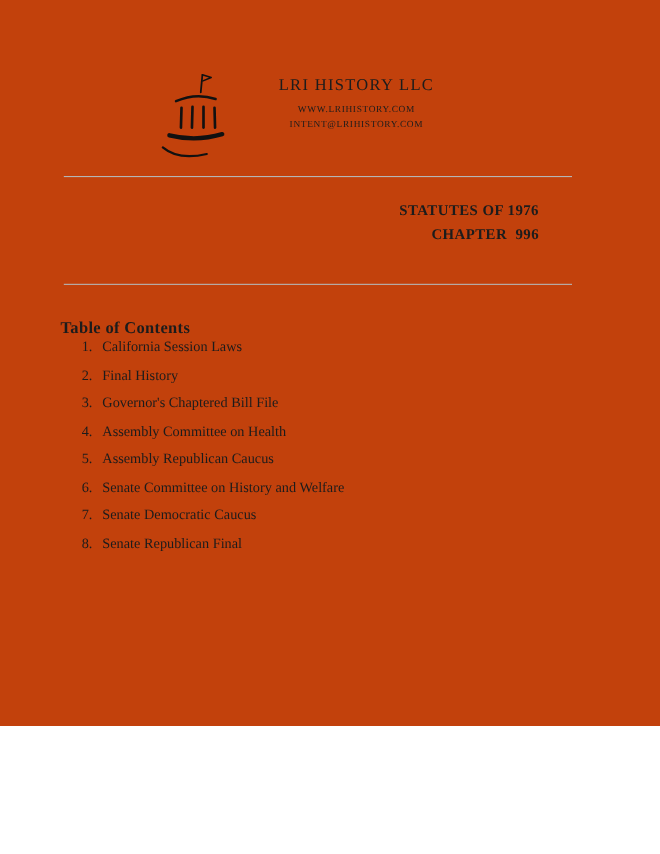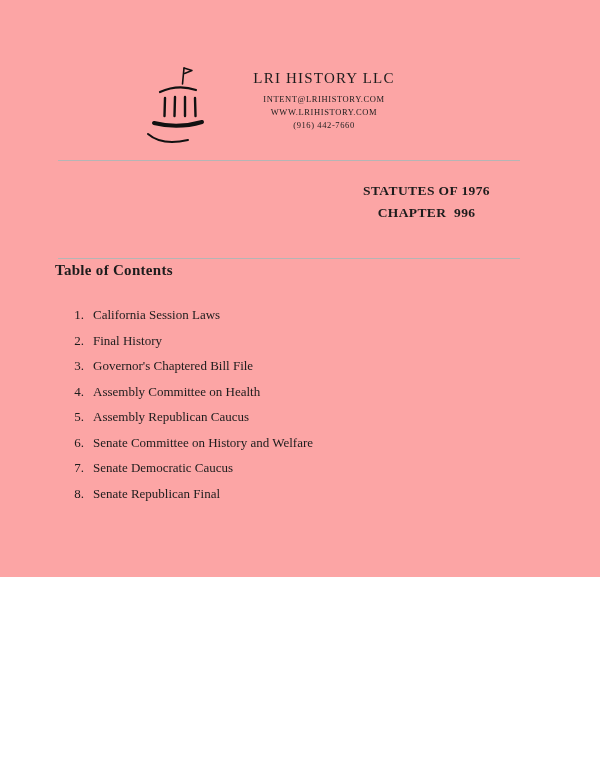--- a/index.html
+++ b/index.html
@@ -3,22 +3,22 @@
 <meta charset="utf-8">
 <style>
   html, body {
     margin: 0;
     padding: 0;
     background: #ffffff;
   }
   .page {
     position: relative;
     width: 600px;
-    height: 577px;
-    background: #fca5a5;
+    height: 660px;
+    background: #c2410c;
     font-family: "Liberation Serif", serif;
     color: #1c1c1c;
     overflow: hidden;
   }
 
   
   .header {
     position: absolute;
     top: 60px;
     left: 138px;
@@ -58,32 +58,32 @@
     height: 0;
   }
   .rule-1 { top: 160px; }
   .rule-2 { top: 258px; }
 
   
   .title-block {
     position: absolute;
     top: 180px;
     right: 110px;
-    text-align: center;
+    text-align: right;
     font-weight: bold;
     font-size: 13.5px;
     letter-spacing: 0.4px;
     line-height: 22px;
   }
   .title-line { white-space: pre; }
 
   
   .toc-heading {
     position: absolute;
-    top: 262px;
+    top: 291px;
     left: 55px;
     font-weight: bold;
     font-size: 15px;
     letter-spacing: 0.3px;
   }
   .toc-list {
     position: absolute;
     top: 308px;
     left: 66px;
     font-size: 13px;
@@ -124,23 +124,22 @@
         <path d="M47 37 L47 56" stroke="#111" stroke-width="2.4" stroke-linecap="round"></path>
         <path d="M57 38 L57.5 56" stroke="#111" stroke-width="2.4" stroke-linecap="round"></path>
 
         <path d="M16 63 Q40 69 64 62" stroke="#111" stroke-width="4" stroke-linecap="round"></path>
 
         <path d="M10 74 Q24 86 50 80" stroke="#111" stroke-width="2" stroke-linecap="round"></path>
       </svg>
     </div>
     <div class="header-text">
       <div class="company-name">LRI HISTORY LLC</div>
+      <div class="contact-line">WWW.LRIHISTORY.COM</div>
       <div class="contact-line">INTENT@LRIHISTORY.COM</div>
-      <div class="contact-line">WWW.LRIHISTORY.COM</div>
-      <div class="contact-line">(916) 442-7660</div>
     </div>
   </div>
 
   <div class="rule rule-1"></div>
 
   <div class="title-block">
     <div class="title-line">STATUTES OF 1976</div>
     <div class="title-line">CHAPTER  996</div>
   </div>
 

